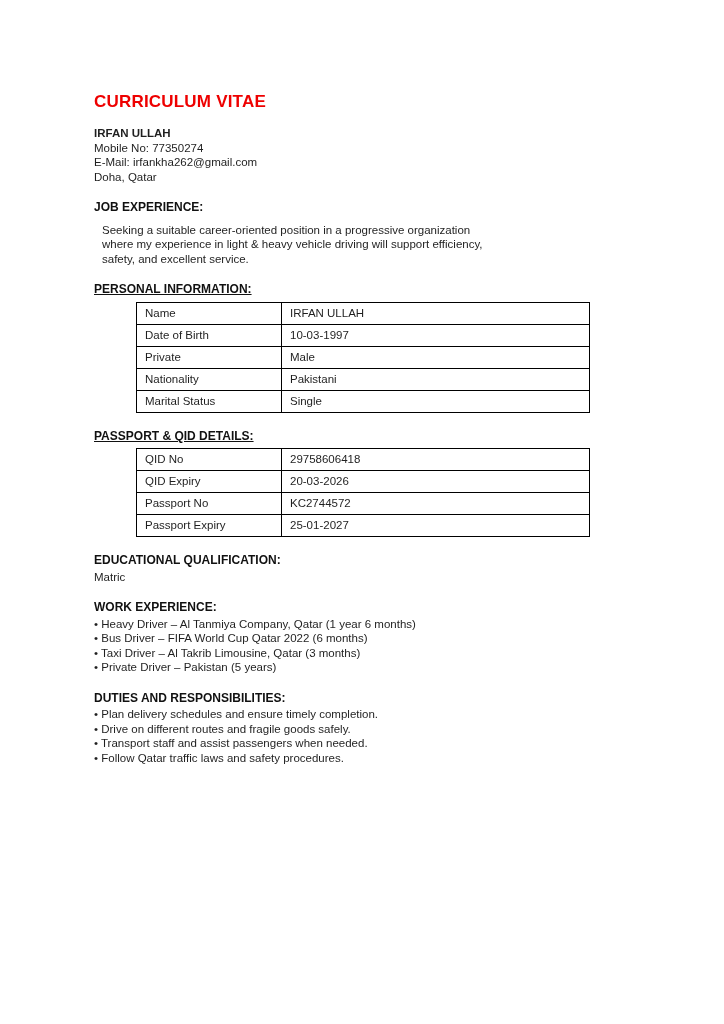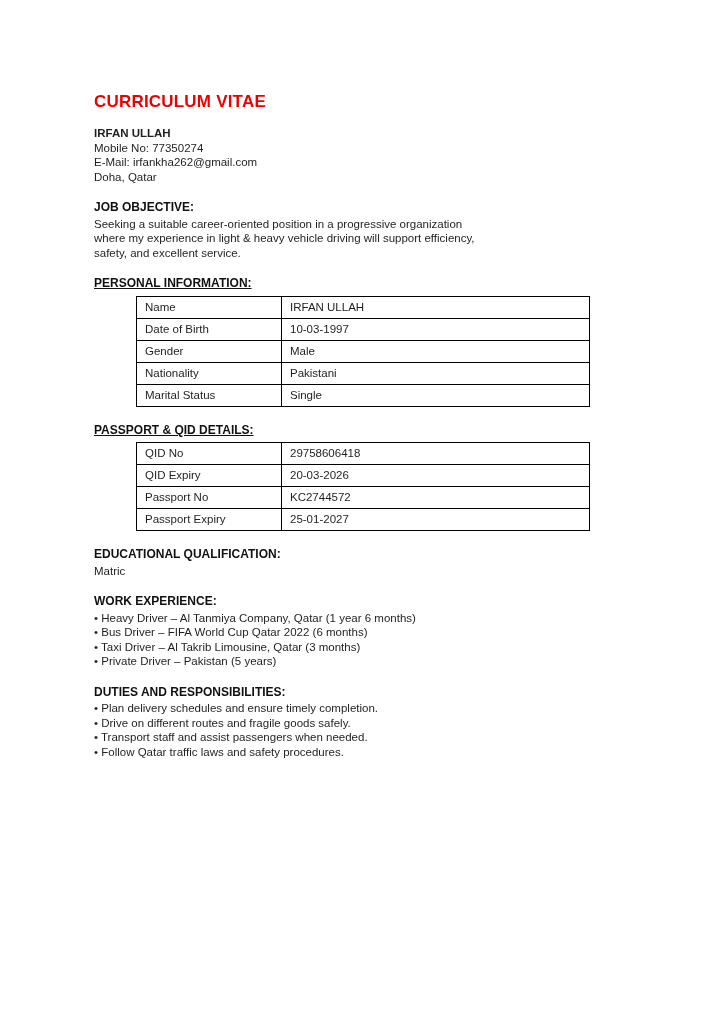--- a/index.html
+++ b/index.html
@@ -38,21 +38,21 @@
   .heading {
     font-size: 12px;
     font-weight: bold;
     color: #111111;
     margin: 16px 0 2px 0;
     line-height: 14.5px;
   }
   .heading.underlined { text-decoration: underline; }
   .para {
     max-width: 530px;
-    margin: 0;
+    margin: 8px;
   }
   .info-table {
     border-collapse: collapse;
     margin: 5px 0 4px 42px;
     width: 454px;
     table-layout: fixed;
   }
   .info-table td {
     border: 1px solid #000000;
     font-size: 11.5px;
@@ -77,38 +77,38 @@
   <h1 class="title">CURRICULUM VITAE</h1>
 
   <div class="contact-block">
     <div class="contact-line bold">IRFAN ULLAH</div>
     <div class="contact-line">Mobile No: 77350274</div>
     <div class="contact-line">E-Mail: irfankha262@gmail.com</div>
     <div class="contact-line">Doha, Qatar</div>
   </div>
 
   <div class="section">
-    <div class="heading">JOB OBJECTIVE:</div>
+    <div class="heading">JOB EXPERIENCE:</div>
     <p class="text para">Seeking a suitable career-oriented position in a progressive organization where my experience in light &amp; heavy vehicle driving will support efficiency, safety, and excellent service.</p>
   </div>
 
   <div class="section">
     <div class="heading underlined">PERSONAL INFORMATION:</div>
     <table class="info-table">
       <tbody>
         <tr>
           <td class="label-cell">Name</td>
           <td class="value-cell">IRFAN ULLAH</td>
         </tr>
         <tr>
           <td class="label-cell">Date of Birth</td>
           <td class="value-cell">10-03-1997</td>
         </tr>
         <tr>
-          <td class="label-cell">Gender</td>
+          <td class="label-cell">Private</td>
           <td class="value-cell">Male</td>
         </tr>
         <tr>
           <td class="label-cell">Nationality</td>
           <td class="value-cell">Pakistani</td>
         </tr>
         <tr>
           <td class="label-cell">Marital Status</td>
           <td class="value-cell">Single</td>
         </tr>

